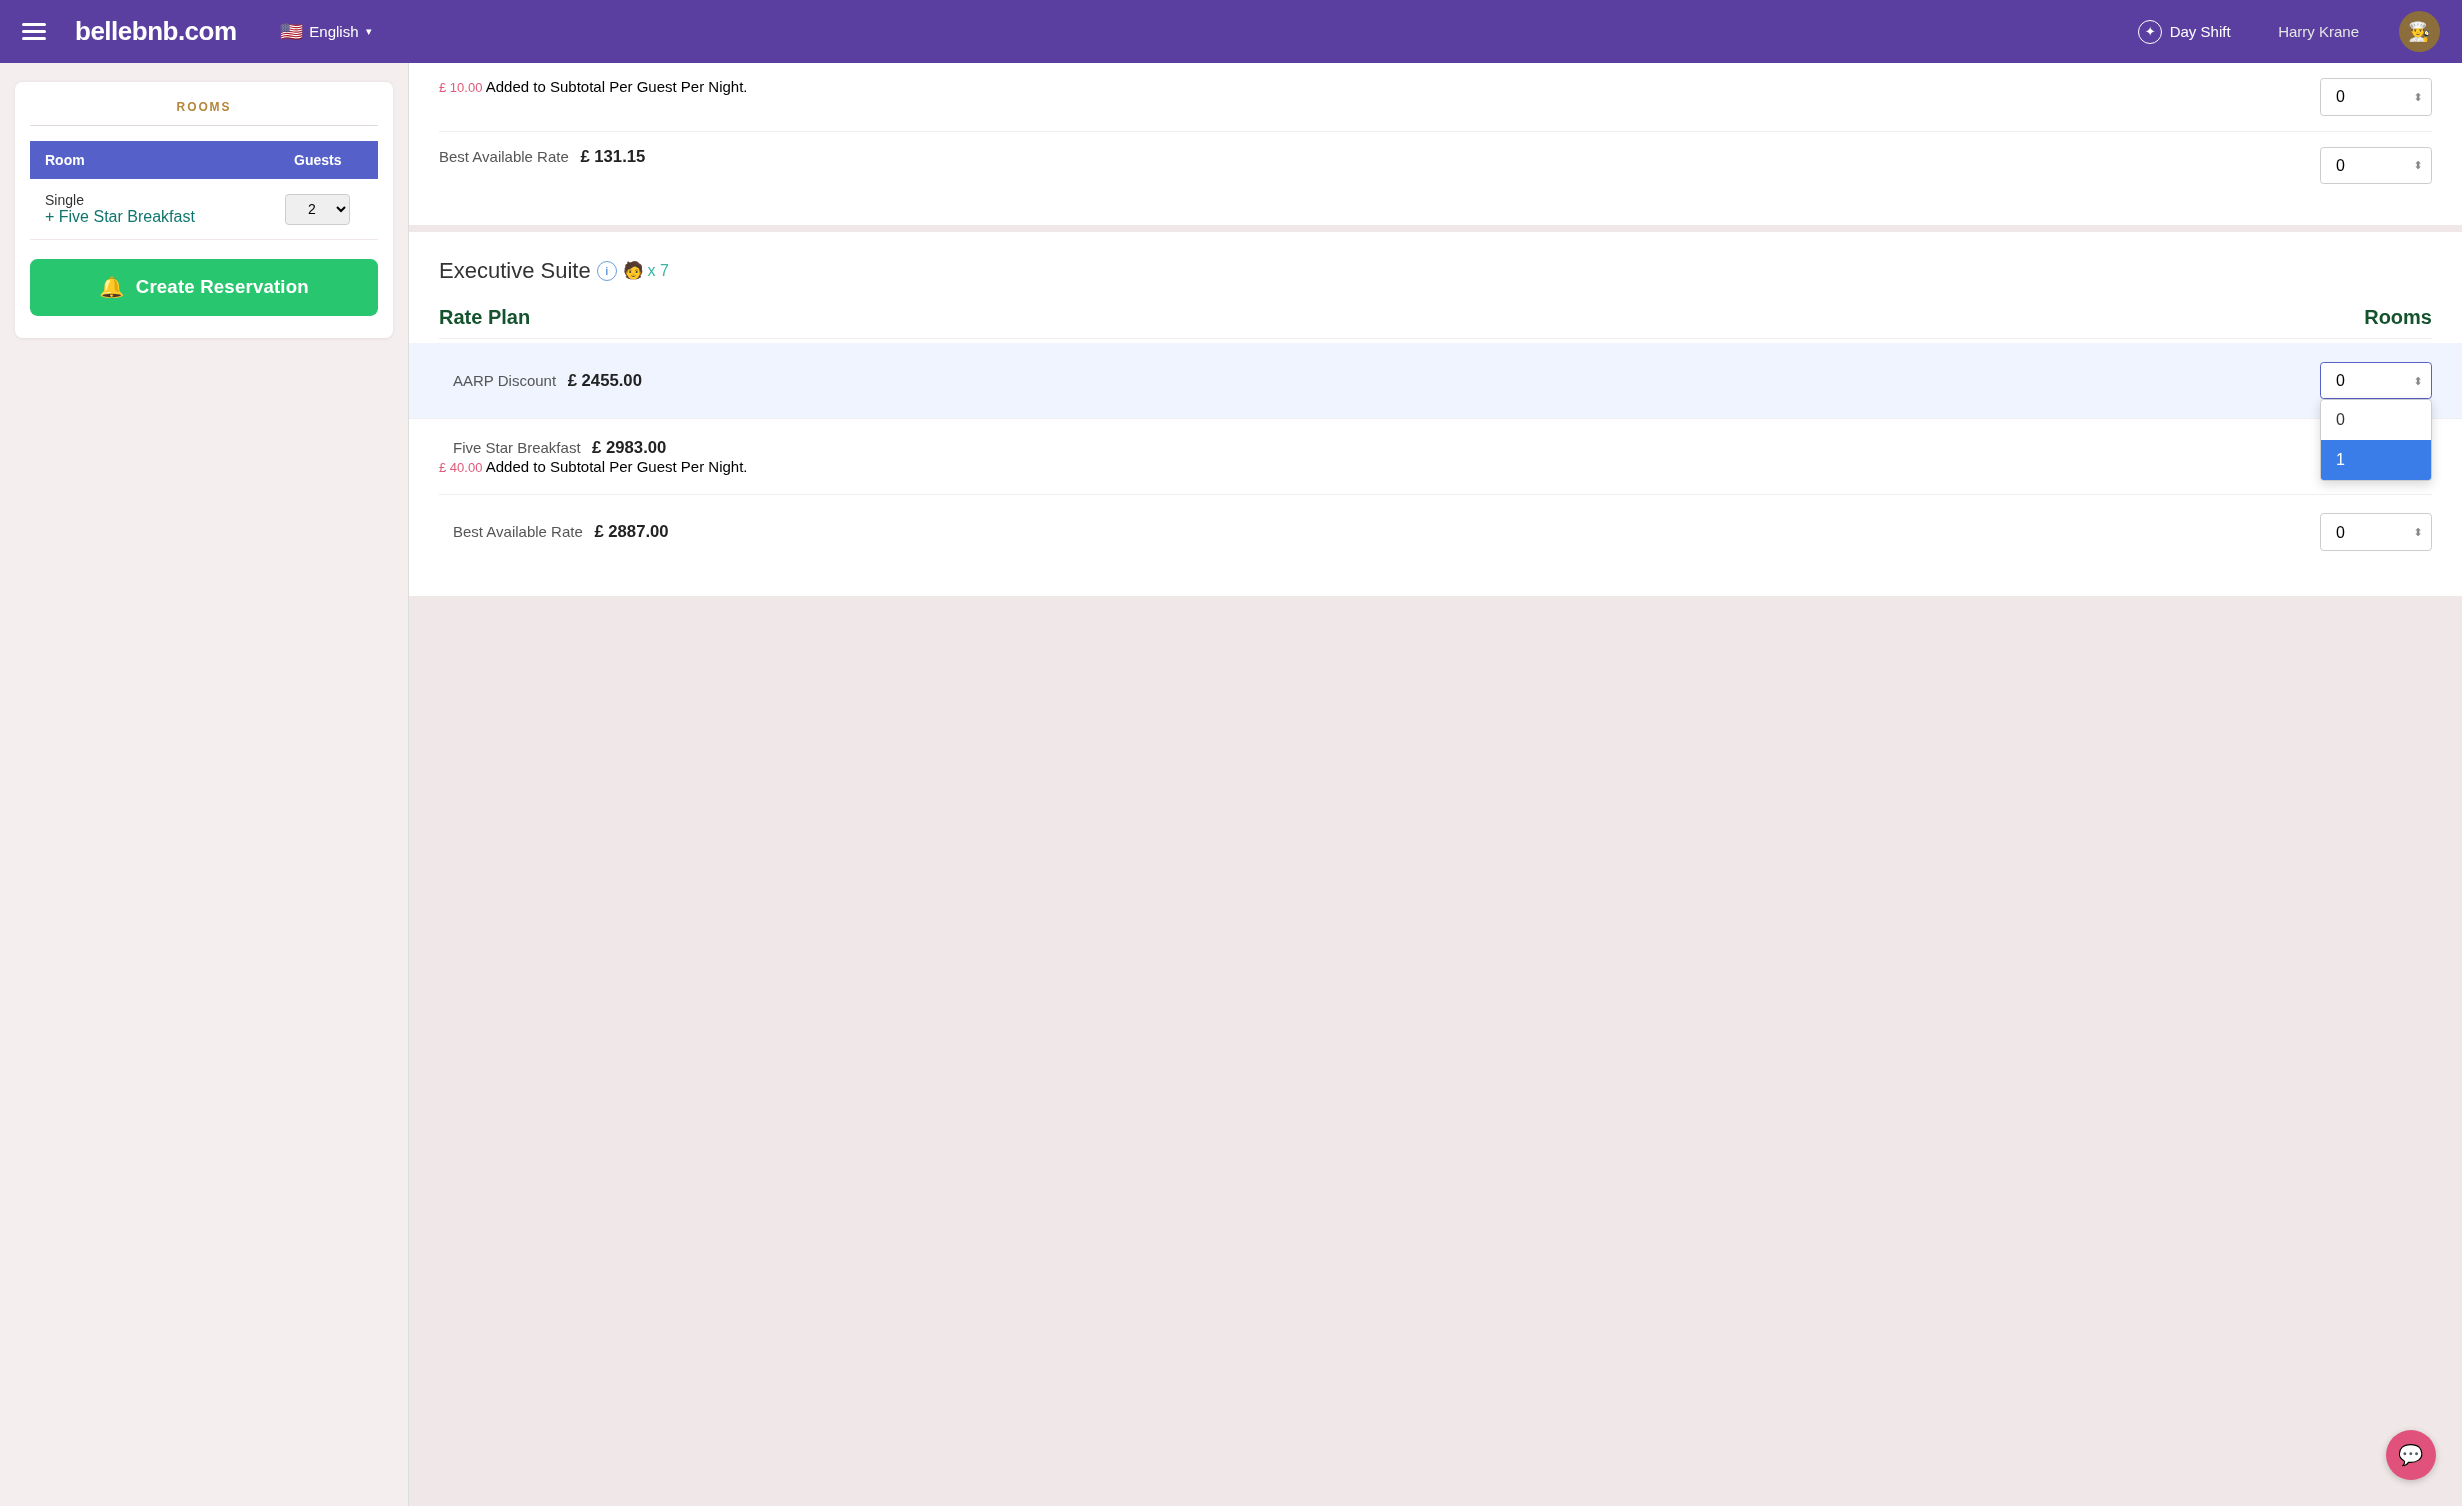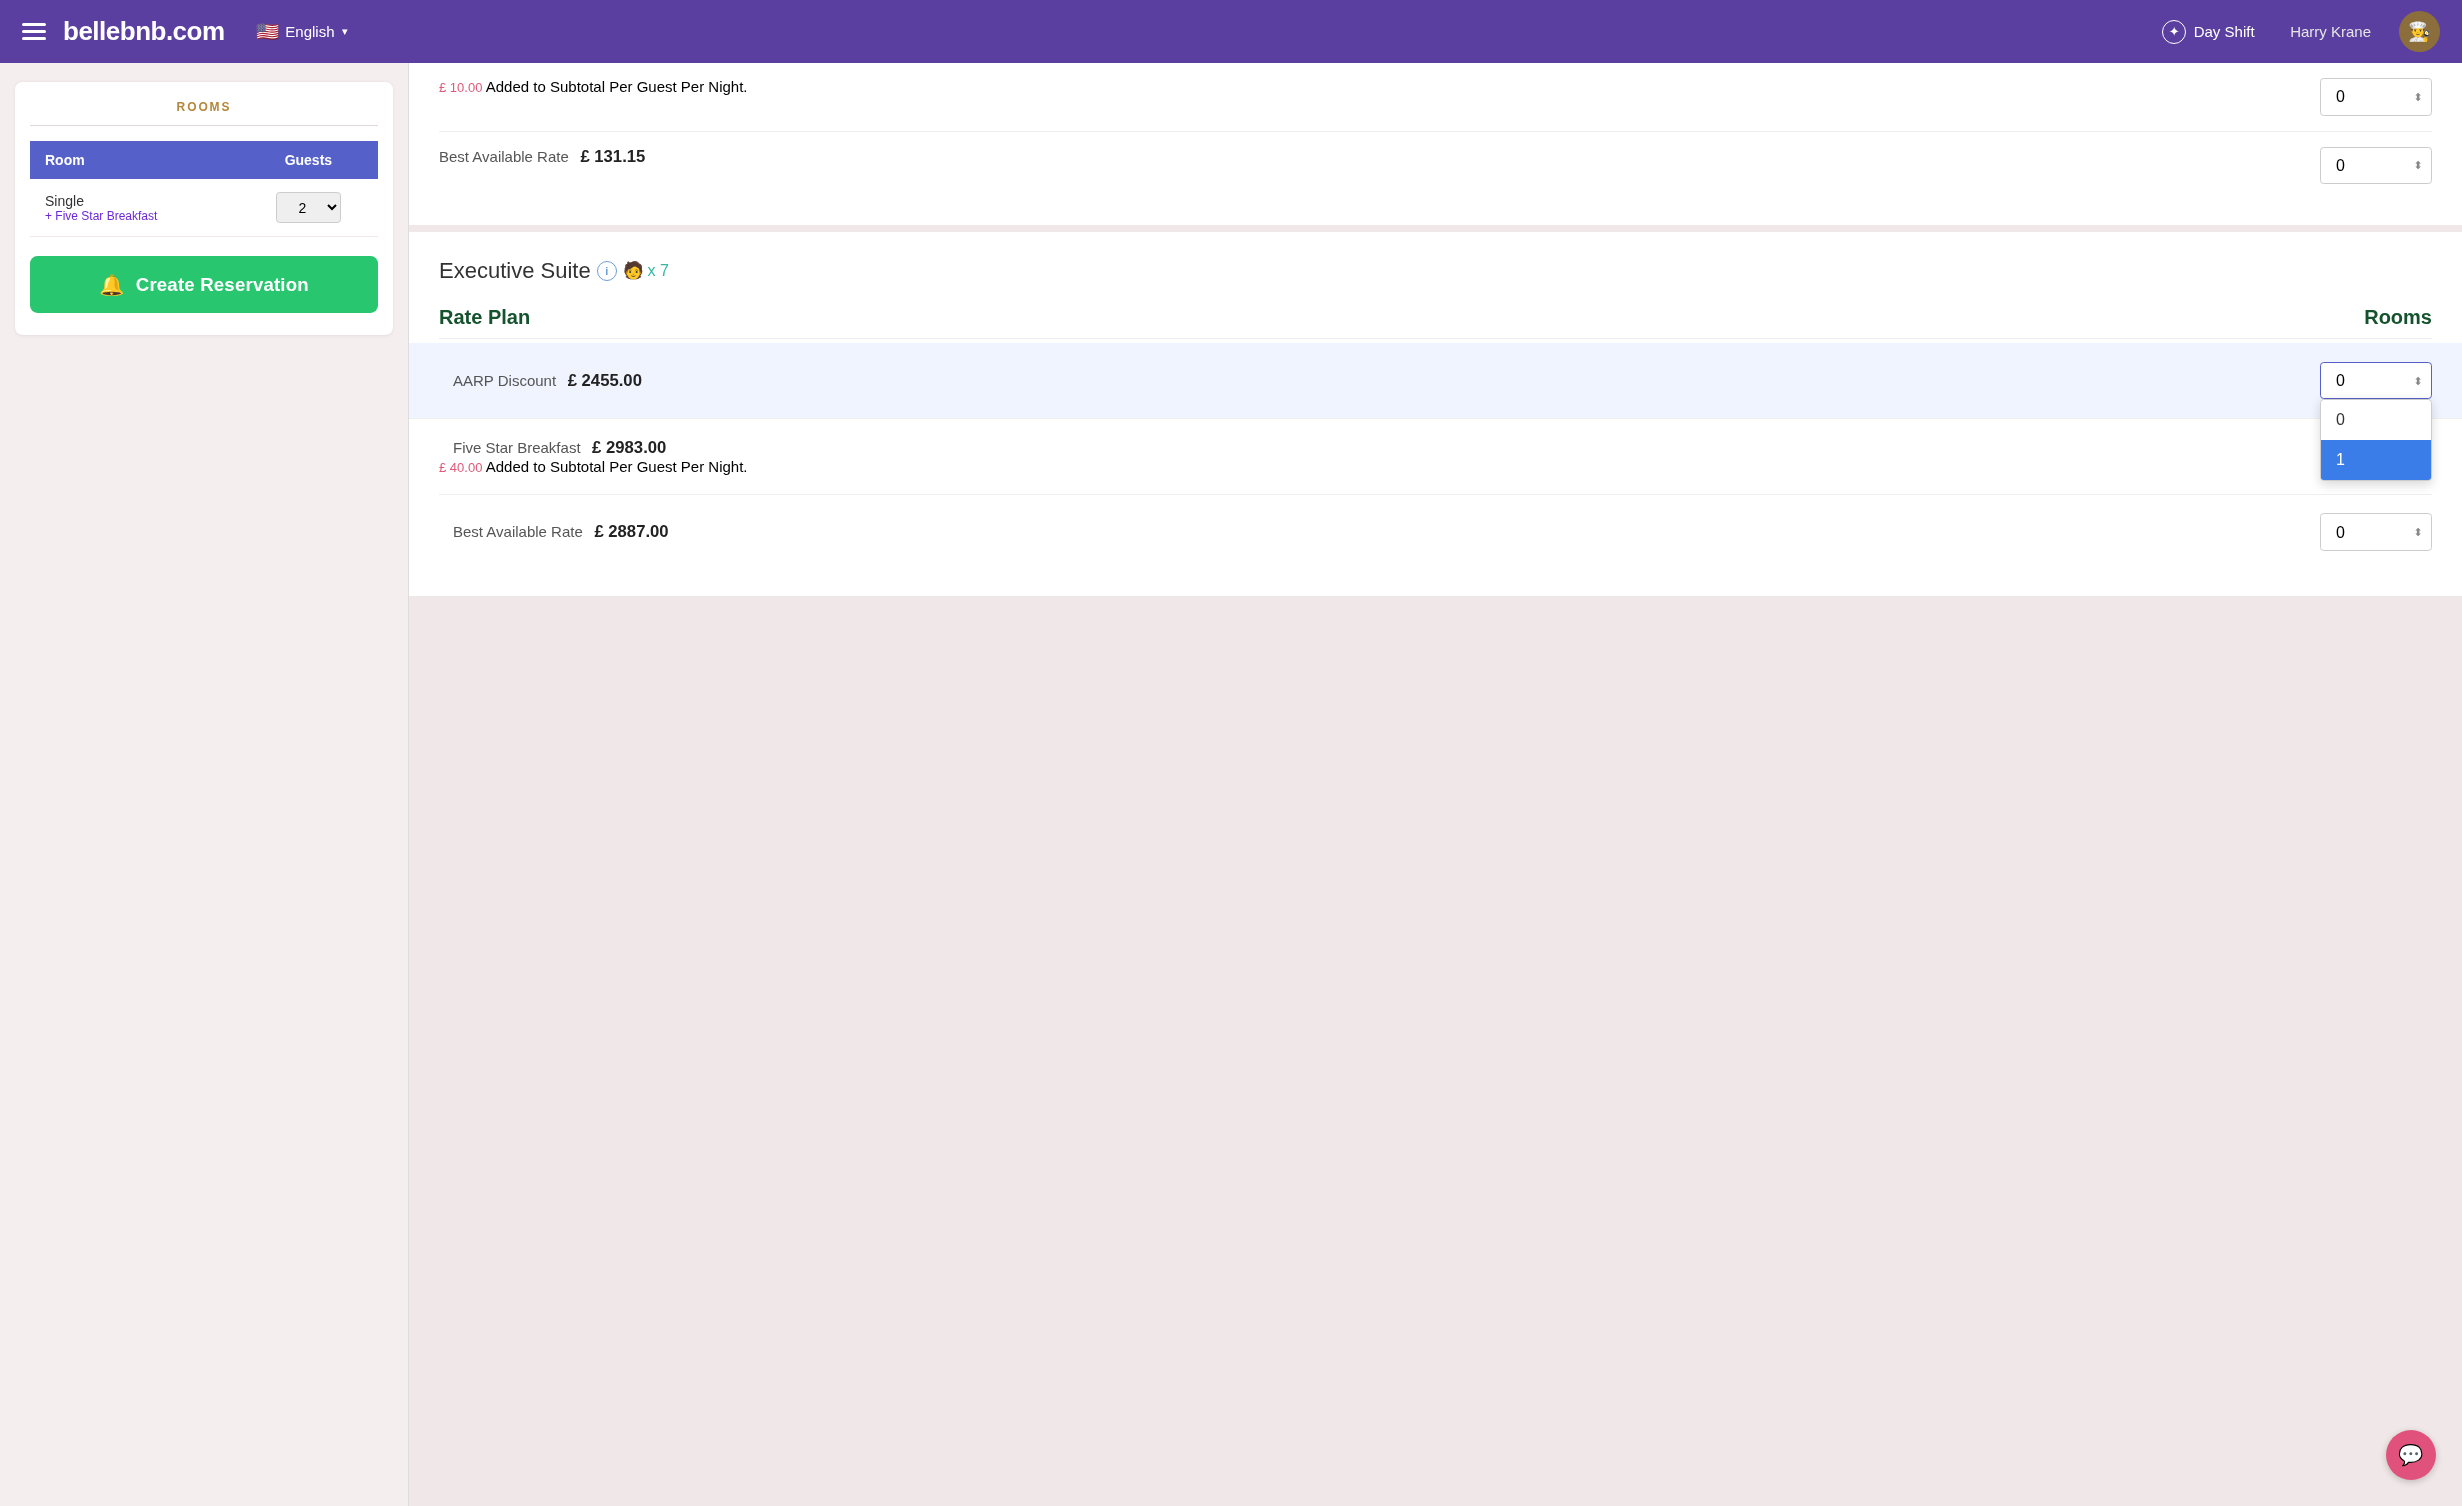--- a/index.html
+++ b/index.html
@@ -6,21 +6,21 @@
     body { font-family: 'Segoe UI', Arial, sans-serif; background: #f0e8e8; min-height: 100vh; }
 
     
     .header {
       background: #5b3fa0;
       display: flex;
       align-items: center;
       padding: 0 22px;
       height: 63px;
       color: white;
-      gap: 17px;
+      gap: 29px;
     }
     .header-menu-icon {
       cursor: pointer;
       display: flex; flex-direction: column; gap: 4.6px;
     }
     .header-menu-icon span {
       display: block; width: 24px; height: 2.8px; background: white; border-radius: 1.9px;
     }
     .header-brand {
       font-size: 26px; font-weight: bold; color: white; letter-spacing: -0.5px;
@@ -101,21 +101,21 @@
       color: #333;
       vertical-align: middle;
     }
     .rooms-table tbody td:last-child {
       text-align: center;
     }
     .room-type-name {
       font-weight: 500;
     }
     .room-type-sub {
-      font-size: 12px; color: #6d28d9;
+      font-size: 16px; color: #0f766e;
     }
     .guests-select {
       border: 0.9px solid #ccc;
       border-radius: 3.7px;
       padding: 5.6px 3.7px;
       font-size: 14px;
       width: 65px;
       text-align: center;
     }
     .create-reservation-btn {

